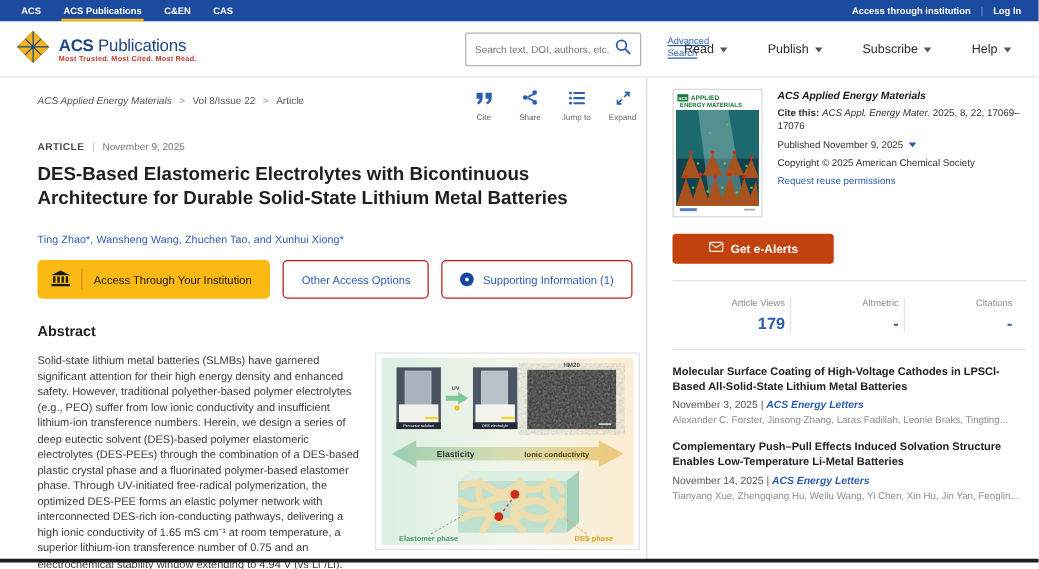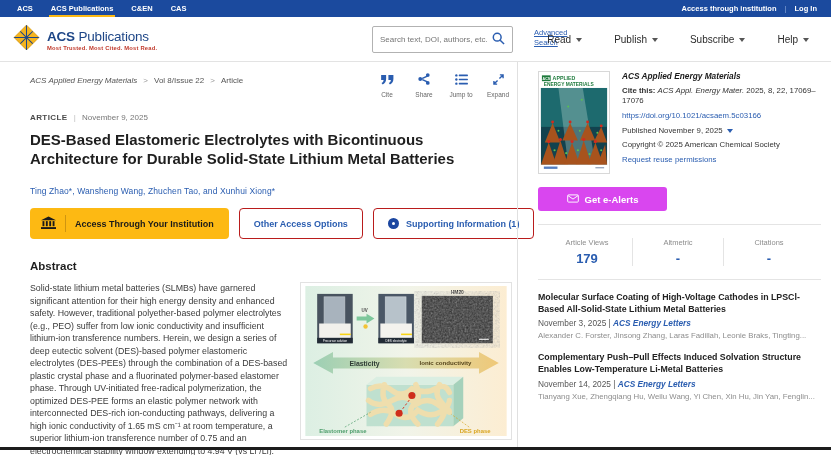--- a/index.html
+++ b/index.html
@@ -39,21 +39,21 @@
   .tool svg { color:#2a5db0; }
   .tool-label { font-size:6.5px; color:#666; margin-top:2px; }
 
   .meta-row { margin-top:15px; font-size:8px; color:#777; }
   .meta-type { font-weight:bold; color:#4a4a4a; letter-spacing:0.4px; }
   .meta-sep { color:#bbb; margin:0 4px; }
   .title { font-size:15px; font-weight:bold; color:#1f1f1f; line-height:1.28; margin-top:8px; }
   .authors { font-size:8.5px; color:#2a5db0; margin-top:18px; letter-spacing:0.1px; }
 
   .btn-row { display:flex; gap:10px; margin-top:12px; }
-  .btn { height:31px; border-radius:4px; display:flex; align-items:center; font-weight:bold; font-size:9px; cursor:pointer; white-space:nowrap; }
+  .btn { height:31px; border-radius:4px; display:flex; align-items:center; font-weight:normal; font-size:9px; cursor:pointer; white-space:nowrap; }
   .btn-yellow { background:#fdb913; color:#1a1a1a; padding:0 15px 0 11px; gap:9px; }
   .btn-yellow .vline { width:1px; height:17px; background:#cf9510; }
   .btn-outline { border:1px solid #b91c1c; color:#2a5db0; padding:0 14px; background:#fff; gap:7px; }
   .si-dot { width:11px; height:11px; border-radius:50%; background:#1b46a0; display:inline-flex; align-items:center; justify-content:center; }
   .si-dot::after { content:""; width:3px; height:3px; border-radius:50%; background:#fff; }
 
   .abstract-h { font-size:11.5px; font-weight:bold; color:#1f1f1f; margin-top:21px; }
   .abstract-body { margin-top:10px; font-size:8.8px; color:#3a3a3a; line-height:1.42; text-align:left; }
   .ga-box { float:right; width:212px; height:158px; margin:0 0 6px 12px; border:1px solid #e2e2e2; background:#fff; padding:3px; cursor:pointer; }
   .ga-box svg { width:100%; height:100%; display:block; }
@@ -64,23 +64,23 @@
   .cover { width:72px; height:103px; border:1px solid #d8d8d8; flex:none; cursor:pointer; }
   .cover svg { display:block; width:100%; height:100%; }
   .jinfo { margin-left:12px; font-size:7.8px; color:#333; line-height:1.3; }
   .jtitle { font-weight:bold; font-style:italic; font-size:8.3px; color:#1a1a1a; }
   .jinfo > div { margin-top:4.5px; }
   .cite-label { font-weight:bold; }
   .cite-journal { font-style:italic; }
   .jlink { color:#2a5db0; cursor:pointer; }
   .pub-row { display:flex; align-items:center; gap:4px; }
   .caret-down { width:0; height:0; border-left:3px solid transparent; border-right:3px solid transparent; border-top:4px solid #2a5db0; display:inline-block; }
-  .alerts-btn { margin-top:13px; width:129px; height:24px; background:#d946ef; color:#fff; border-radius:3px; display:flex; align-items:center; justify-content:center; gap:6px; font-weight:bold; font-size:9.5px; cursor:pointer; }
+  .alerts-btn { margin-top:13px; width:129px; height:24px; background:#c2410c; color:#fff; border-radius:3px; display:flex; align-items:center; justify-content:center; gap:6px; font-weight:bold; font-size:9.5px; cursor:pointer; }
   .sb-divider { border-top:1px solid #e4e4e4; margin-top:13px; width:283px; }
-  .metrics { display:flex; width:272px; margin:13px auto 0 4px; text-align:center; }
+  .metrics { display:flex; width:272px; margin:13px auto 0 4px; text-align:right; }
   .metric { flex:1; border-right:1px solid #e4e4e4; padding:0 4px; }
   .metric:last-child { border-right:none; }
   .metric-label { font-size:7.5px; color:#8d8d8d; }
   .metric-value { font-size:13px; font-weight:bold; color:#2a5db0; margin-top:4px; cursor:pointer; }
   .metrics-link { font-size:8.5px; color:#2a5db0; text-align:center; width:280px; margin-top:9px; cursor:pointer; }
   .rec-h { font-weight:bold; font-size:10px; color:#1a1a1a; margin-top:16px; }
   .rec-item { margin-top:12px; width:287px; cursor:pointer; }
   .rec-title { font-size:8.8px; font-weight:bold; color:#222; line-height:1.33; }
   .rec-meta { font-size:8.3px; color:#555; margin-top:3px; }
   .rec-journal { color:#2a5db0; font-style:italic; font-weight:bold; }
@@ -375,21 +375,20 @@
         <rect x="58" y="97.3" width="9" height="1.4" fill="#9aa7bd"></rect>
       </svg>
     </div>
     <div class="jinfo">
       <div class="jtitle" style="margin-top:0">ACS Applied Energy Materials</div>
       <div>
         <span class="cite-label">Cite this:</span>
         <span class="cite-journal">ACS Appl. Energy Mater.</span>
         <span>2025, 8, 22, 17069–17076</span>
       </div>
-      <div class="jlink">https://doi.org/10.1021/acsaem.5c03166</div>
       <div class="pub-row">
         <span>Published November 9, 2025</span>
         <span class="caret-down"></span>
       </div>
       <div>Copyright © 2025 American Chemical Society</div>
       <div class="jlink">Request reuse permissions</div>
     </div>
   </div>
 
   <div class="alerts-btn">

